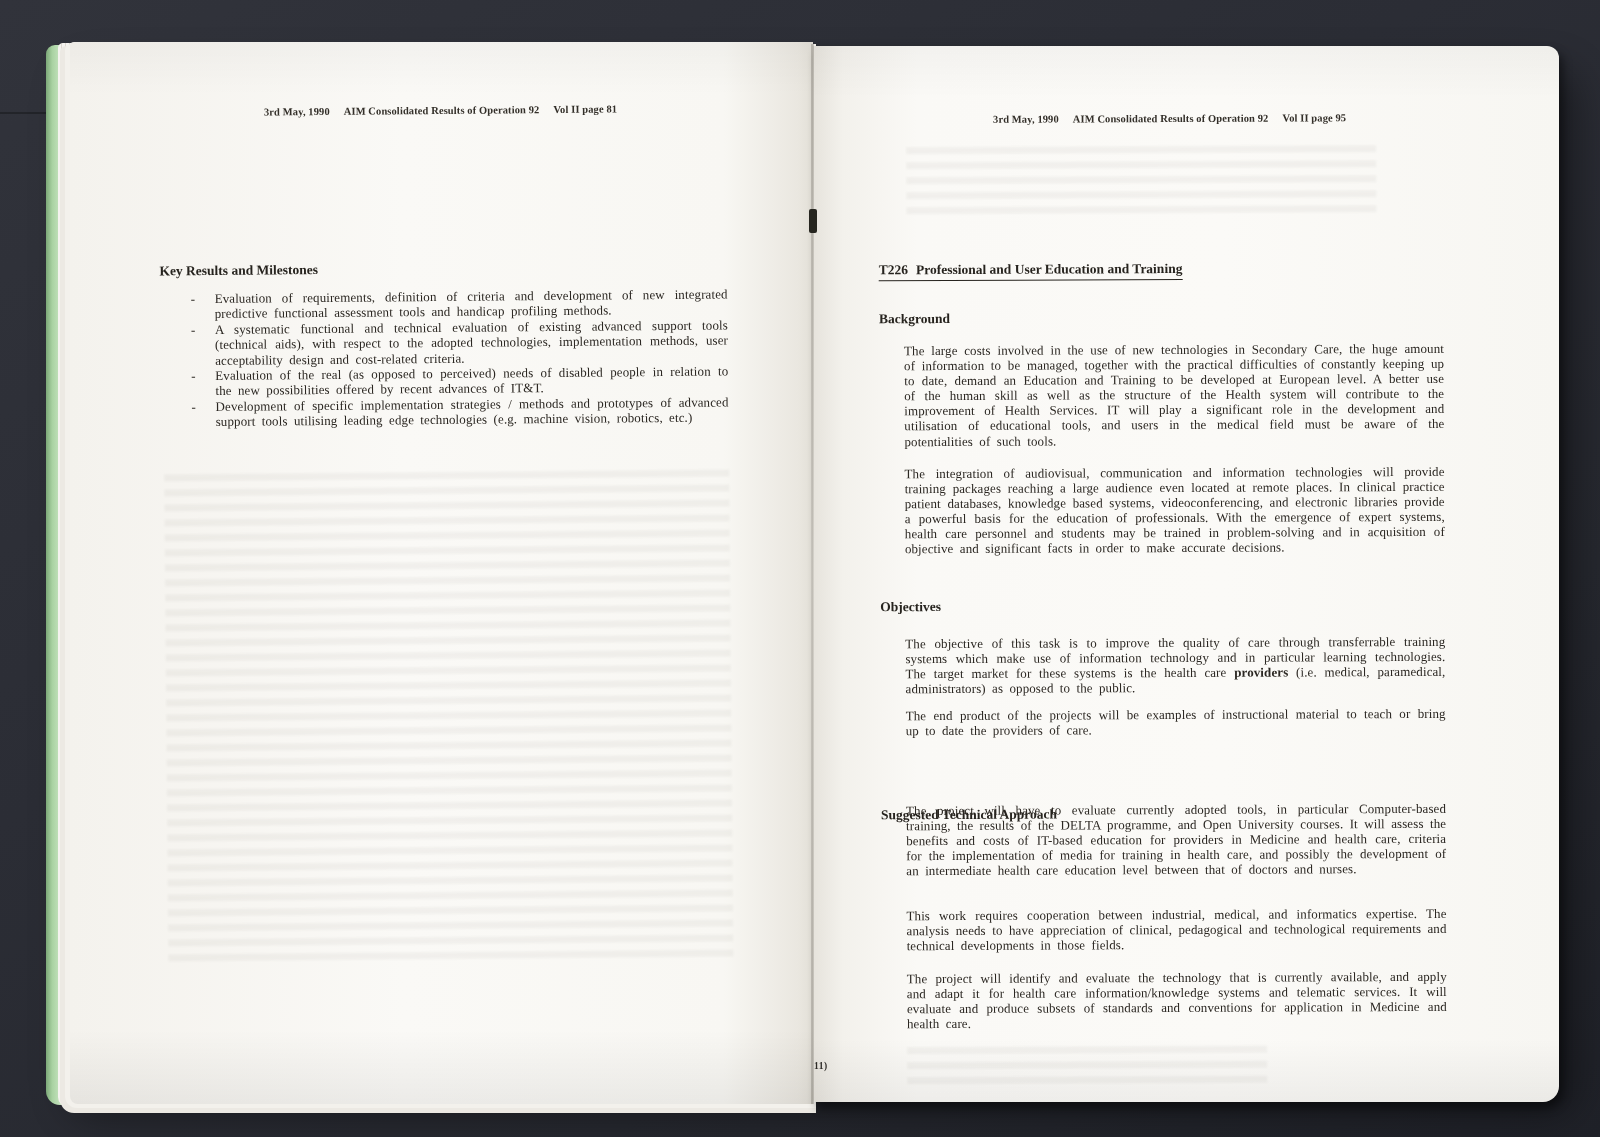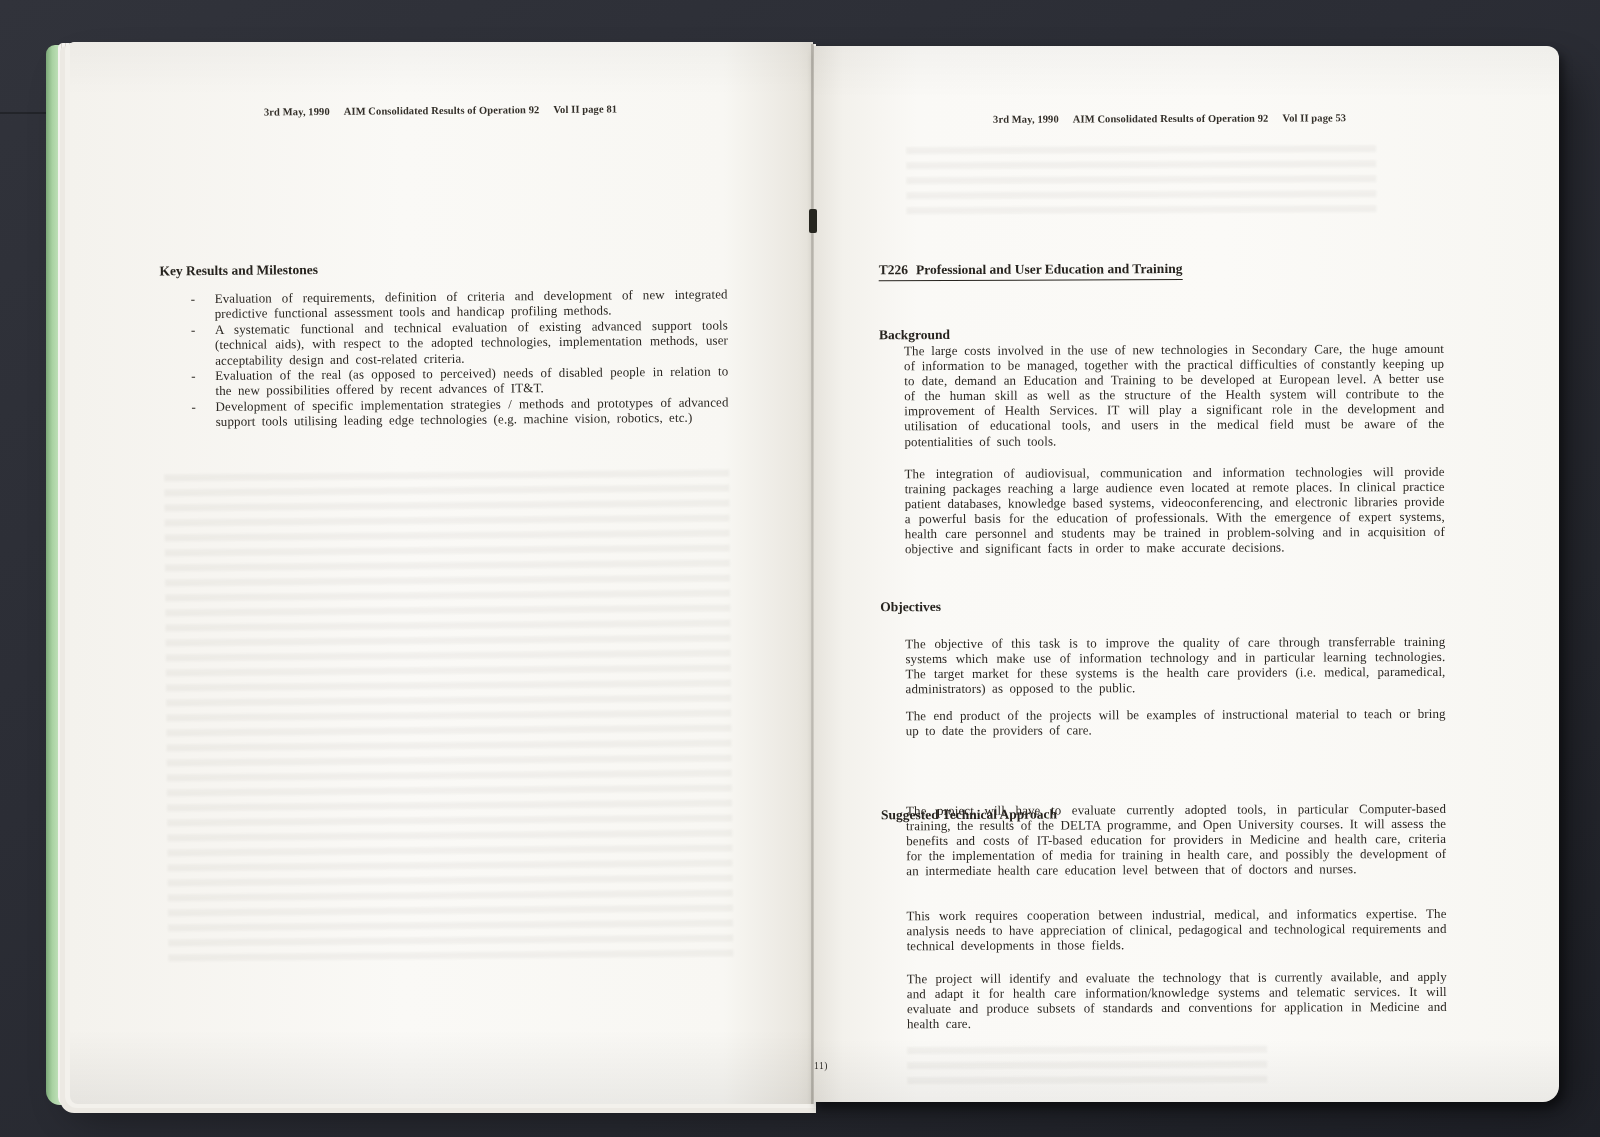--- a/index.html
+++ b/index.html
@@ -28,40 +28,40 @@
     border-radius:4px 0 0 8px;}
   .page-right{position:absolute;left:813px;top:46px;width:746px;height:1056px;
     background:
       linear-gradient(to bottom,rgba(0,0,0,.03),rgba(0,0,0,0) 5%,rgba(0,0,0,0) 94%,rgba(0,0,0,.05)),
       linear-gradient(to right,#e6e3dc 0%,#f3f1ec 4%,#faf9f6 14%,#fbfaf7 55%,#f7f6f2 100%);
     border-radius:0 12px 16px 2px;
     box-shadow:4px 6px 10px rgba(0,0,0,.45);}
   .gutter-line{position:absolute;left:811px;top:44px;width:3px;height:1060px;
     background:linear-gradient(to bottom,rgba(95,90,80,.30),rgba(95,90,80,.14) 50%,rgba(95,90,80,.28));}
   .gutter-mark{position:absolute;left:809px;top:209px;width:8px;height:24px;background:#26251f;border-radius:2px;}
-  .gutter-note{position:absolute;left:814px;top:1061px;font-size:9.5px;font-weight:normal;color:#2c2a26;letter-spacing:.5px;}
+  .gutter-note{position:absolute;left:814px;top:1061px;font-size:9.5px;font-weight:bold;color:#2c2a26;letter-spacing:.5px;}
 
   
   .pl-content{position:absolute;left:70px;top:42px;width:743px;height:1062px;transform:rotate(-0.5deg);}
   .pr-content{position:absolute;left:813px;top:46px;width:746px;height:1056px;transform:rotate(-0.25deg);}
 
   .doc-header{position:absolute;display:flex;font-size:10.5px;font-weight:bold;color:#332f29;white-space:nowrap;letter-spacing:.1px;}
   .doc-header span{margin-right:14px;}
   .doc-header span:last-child{margin-right:0;}
 
   .sec-heading{position:absolute;font-size:13.5px;font-weight:bold;color:#26231e;white-space:nowrap;}
   .t-title{position:absolute;font-size:13.5px;font-weight:bold;color:#26231e;white-space:nowrap;
     border-bottom:1.6px solid #26231e;padding-bottom:2px;}
   .t-title .code{margin-right:8px;}
 
   .para{position:absolute;font-size:13px;line-height:15.1px;text-align:justify;color:#2b2722;word-spacing:3px;letter-spacing:.1px;}
   .bullets{position:absolute;}
   .bullet{position:relative;padding-left:27px;font-size:13px;line-height:15.4px;text-align:justify;color:#2b2722;word-spacing:3px;letter-spacing:.1px;}
   .bullet .dash{position:absolute;left:3px;top:0;}
-  .bold-inline{font-weight:normal;}
+  .bold-inline{font-weight:bold;}
 
   
   .ghost{position:absolute;opacity:.05;filter:blur(1.1px);
     background:repeating-linear-gradient(to bottom,#57534a 0 7px,transparent 7px 15px);}
 </style>
 </head>
 <body>
 
 <div class="stage">
   <div class="bg-seam"></div>
@@ -106,28 +106,28 @@
       </div>
     </div>
 
     <div class="ghost" style="left:95px;top:430px;width:565px;height:490px;"></div>
   </div>
 
   <div class="pr-content">
     <div class="doc-header" style="left:182px;top:67px;">
       <span>3rd May, 1990</span>
       <span>AIM Consolidated Results of Operation 92</span>
-      <span>Vol II page 53</span>
+      <span>Vol II page 95</span>
     </div>
 
     <div class="t-title" style="left:67px;top:215px;">
       <span class="code">T226</span><span>Professional and User Education and Training</span>
     </div>
 
-    <div class="sec-heading" style="left:67px;top:280px;">Background</div>
+    <div class="sec-heading" style="left:67px;top:264px;">Background</div>
     <div class="para" style="left:92px;top:296px;width:540px;">The large costs involved in the use of new technologies in Secondary Care, the huge amount of information to be managed, together with the practical difficulties of constantly keeping up to date, demand an Education and Training to be developed at European level. A better use of the human skill as well as the structure of the Health system will contribute to the improvement of Health Services. IT will play a significant role in the development and utilisation of educational tools, and users in the medical field must be aware of the potentialities of such tools.</div>
     <div class="para" style="left:92px;top:419px;width:540px;">The integration of audiovisual, communication and information technologies will provide training packages reaching a large audience even located at remote places. In clinical practice patient databases, knowledge based systems, videoconferencing, and electronic libraries provide a powerful basis for the education of professionals. With the emergence of expert systems, health care personnel and students may be trained in problem-solving and in acquisition of objective and significant facts in order to make accurate decisions.</div>
 
     <div class="sec-heading" style="left:67px;top:552px;">Objectives</div>
     <div class="para" style="left:92px;top:589px;width:540px;"><span>The objective of this task is to improve the quality of care through transferrable training systems which make use of information technology and in particular learning technologies. The target market for these systems is the health care </span><span class="bold-inline">providers</span><span> (i.e. medical, paramedical, administrators) as opposed to the public.</span></div>
     <div class="para" style="left:92px;top:661px;width:540px;">The end product of the projects will be examples of instructional material to teach or bring up to date the providers of care.</div>
 
     <div class="sec-heading" style="left:67px;top:760px;">Suggested Technical Approach</div>
     <div class="para" style="left:92px;top:756px;width:540px;">The project will have to evaluate currently adopted tools, in particular Computer-based training, the results of the DELTA programme, and Open University courses. It will assess the benefits and costs of IT-based education for providers in Medicine and health care, criteria for the implementation of media for training in health care, and possibly the development of an intermediate health care education level between that of doctors and nurses.</div>
     <div class="para" style="left:92px;top:861px;width:540px;">This work requires cooperation between industrial, medical, and informatics expertise. The analysis needs to have appreciation of clinical, pedagogical and technological requirements and technical developments in those fields.</div>

